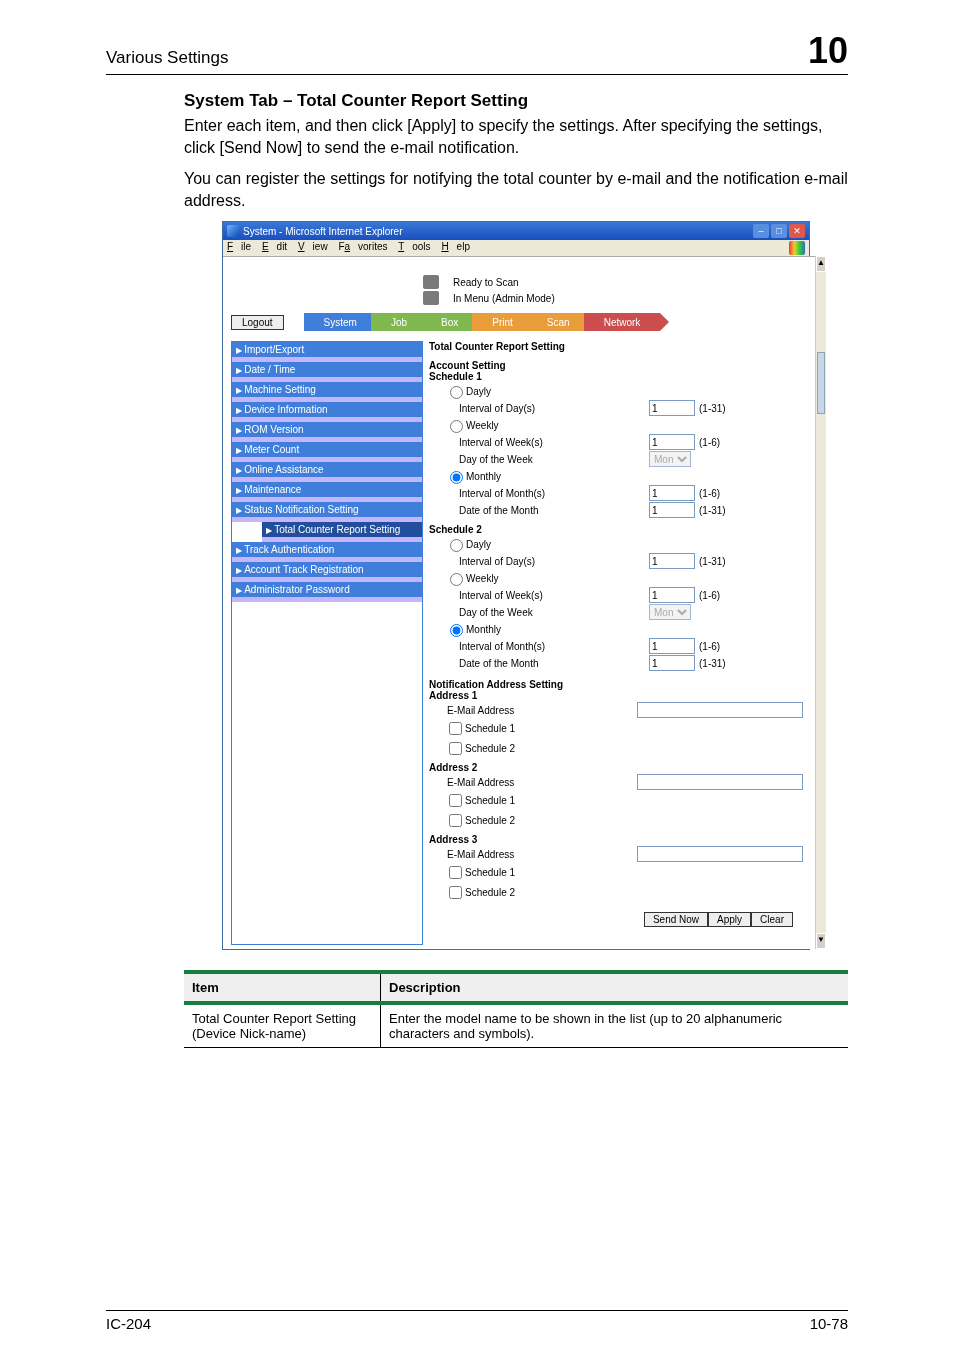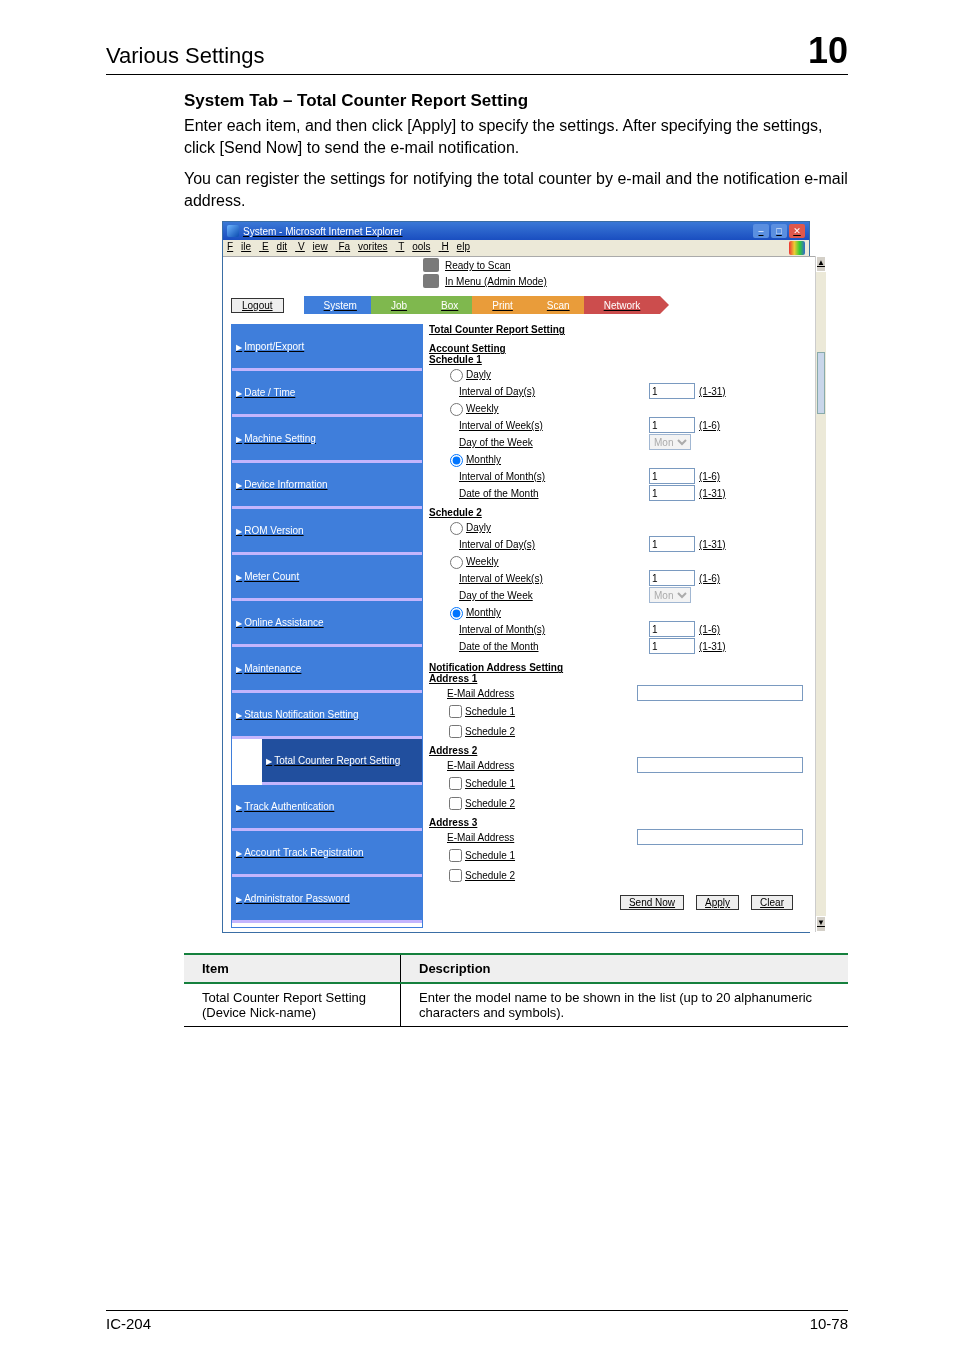--- a/index.html
+++ b/index.html
@@ -18,21 +18,21 @@
     flex-direction: column;
   }
   .page-header {
     display: flex;
     justify-content: space-between;
     align-items: baseline;
     border-bottom: 1px solid #000;
     padding-bottom: 2px;
     margin-bottom: 16px;
   }
-  .sec-title { font-size: 22px; }
+  .sec-title { font-size: 17px; }
   .big-num { font-size: 36px; font-weight: bold; text-align: right; }
   .content {
     padding-left: 78px;
   }
   .h2 {
     font-weight: bold;
     font-size: 17px;
     margin-bottom: 4px;
   }
   .para {
@@ -47,21 +47,20 @@
   }
 
   
   .shot {
     width: 586px;
     border: 1px solid #3a6ea5;
     font-family: Tahoma, Verdana, sans-serif;
     font-size: 10px;
     color: #000;
     background: #5eead4;
-    text-decoration: underline;
   }
   .titlebar {
     background: linear-gradient(#3a78d6, #1a4ec0);
     color: #fff;
     display: flex;
     justify-content: space-between;
     align-items: center;
     height: 18px;
     padding: 0 4px;
   }
@@ -90,22 +89,22 @@
     width: 16px; height: 14px; background:#fff;
     border-radius:2px; display:inline-block;
     background: linear-gradient(90deg,#e33,#ec3,#3c3,#36c);
   }
   .shot-body {
     background: #fff;
     border-top: 1px solid #aaa;
     padding-bottom: 4px;
   }
   .status-row {
-    display:flex; align-items:center; gap:6px;
-    padding: 1px 0 2px 200px;
+    display:flex; align-items:center; gap:14px;
+    padding: 18px 0 2px 200px;
     font-size: 10px;
   }
   .printer-ico {
     width:16px; height:14px; background:#7a7a7a; border-radius:2px;
   }
   .tabs-row {
     display:flex; align-items:center; gap:0;
     margin: 6px 8px 10px 8px;
   }
   .logout-btn {
@@ -139,22 +138,22 @@
     display:flex;
     padding: 0 8px 0 8px;
     gap: 6px;
   }
   .leftnav {
     width: 190px; flex: 0 0 190px;
     border:1px solid #3f7edb;
   }
   .leftnav .item {
     background:#3f7edb; color:#fff;
-    border-bottom:3px solid #c4b5fd;
-    padding: 16px 4px;
+    border-bottom:5px solid #c4b5fd;
+    padding: 2px 4px;
   }
   .leftnav .item.selected {
     background:#214f9e;
     margin-left:30px;
   }
   .leftnav .arrow { color:#fff; margin-right:2px; font-size:8px; }
   .rightpane {
     flex:1;
     padding-right: 4px;
   }
@@ -177,21 +176,21 @@
   }
   .ctrl input.wide { width: 160px; }
   .ctrl select {
     border:1px solid #7a9ac0; height:16px; font-size:10px;
     background:#eee; color:#888;
   }
   .range { margin-left:4px; }
   .radio { margin-left: 16px; }
   .chk { margin-left: 16px; }
   .btnrow {
-    display:flex; justify-content:flex-end; gap:12px;
+    display:flex; justify-content:flex-end; gap:0;
     margin: 10px 10px 18px 0;
   }
   .btn {
     border:1px solid #333; background:#eee; padding:1px 8px; font-size:10px;
   }
   .scrollbar {
     width: 14px; background:#ece9d8; border-left:1px solid #ccc;
     display:flex; flex-direction:column;
   }
   .sb-btn { height:14px; background:#d4d0c8; border:1px solid #fff; text-align:center; font-size:8px; line-height:12px;}
@@ -201,25 +200,25 @@
   .shot-content { flex:1; }
 
   
   .desc-table {
     width: 100%;
     border-collapse: collapse;
     margin-top: 20px;
     font-size: 13px;
   }
   .desc-table th, .desc-table td {
-    border-top: 2px solid #15803d;
+    border-top: 4px solid #15803d;
     border-bottom: 1px solid #000;
     text-align: left;
     vertical-align: top;
-    padding: 6px 18px;
+    padding: 6px 8px;
   }
   .desc-table th.item-col { width: 180px; }
   .desc-table thead th { background:#efefef; font-weight:bold; }
   .desc-table td.sep, .desc-table th.sep { border-left: 1px solid #000; }
 
   
   .page-footer {
     margin-top: auto;
     border-top: 1px solid #000;
     display:flex; justify-content: space-between;

